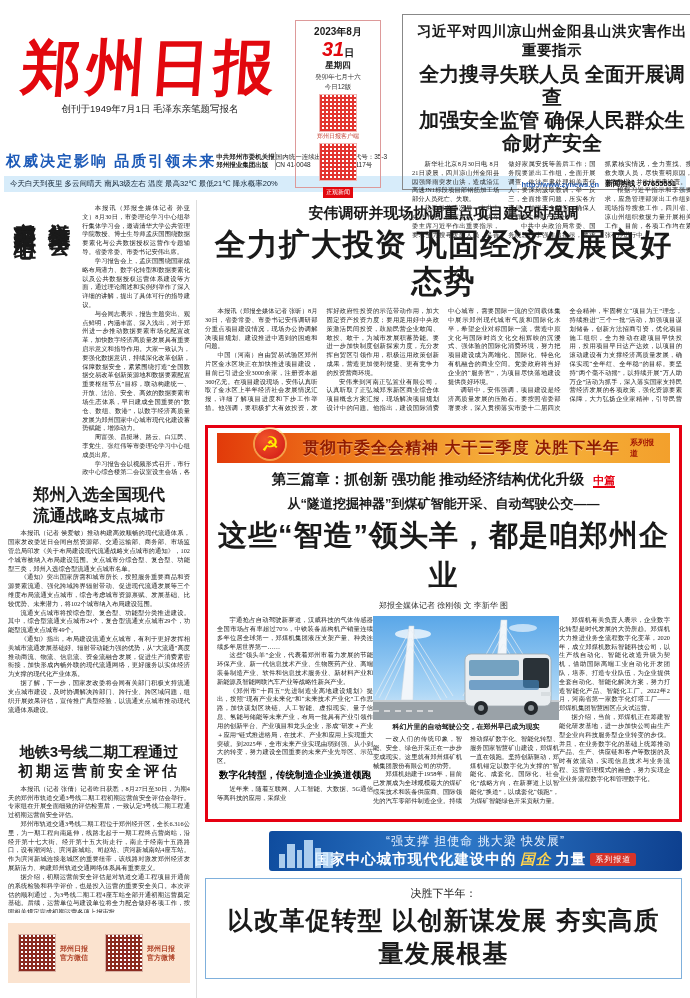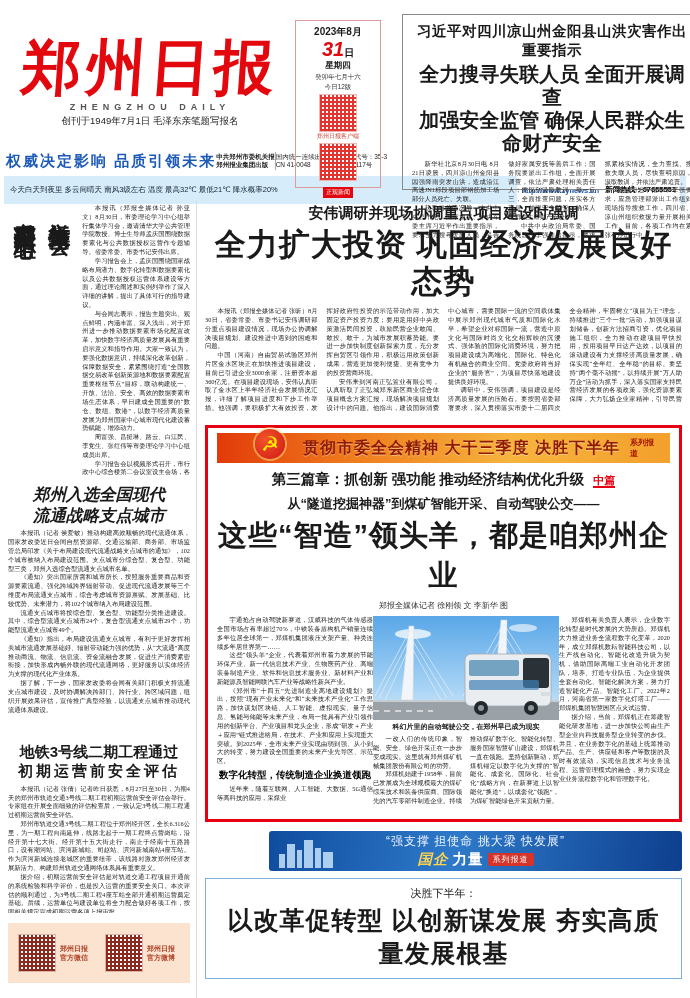--- a/index.html
+++ b/index.html
@@ -21,21 +21,21 @@
   .mast-founding { margin-top:3px; font-size:9.5px; color:#222; }
   .slogan-row {
     position:absolute; left:6px; top:148px; width:560px; height:26px;
     display:flex; align-items:center; gap:0;
   }
   .slogan { color:#1e5bb8; font-weight:bold; font-size:15px; letter-spacing:2px; white-space:nowrap; }
   .pub-block { font-size:6.5px; line-height:1.3; color:#222; font-weight:bold; white-space:nowrap; }
   .pub-block.light { font-weight:normal; }
   .vdiv { width:1px; height:18px; background:#aaa; }
   .weather-strip {
-    position:absolute; left:4px; right:4px; top:176px; height:28px;
+    position:absolute; left:4px; right:4px; top:176px; height:16px;
     background:#d7ecfa; display:flex; align-items:center; justify-content:space-between;
     padding:0 6px; font-size:7.5px; color:#123;
   }
   .weather-right { display:flex; gap:6px; align-items:center; background:#fff; padding:0 4px; height:100%; }
   .site-url { color:#1e5bb8; font-weight:bold; }
   .hotline { font-weight:bold; color:#000; }
   
   .datebox {
     position:absolute; left:295px; top:20px; width:86px; height:168px;
     border:1px solid #dd9a9a; padding:4px 4px; text-align:center;
@@ -75,21 +75,21 @@
   #leftcol { width:197px; padding:4px 6px 0 8px; border-right:1px solid #ddd; }
   #maincol { flex:1; padding:2px 8px 0 8px; }
   
   .art1 { display:flex; gap:6px; height:272px; overflow:hidden; }
   .v-head { writing-mode:vertical-lr; text-orientation:upright; font-size:22px; font-weight:bold; line-height:1.55; height:266px; letter-spacing:2px; }
   .v-head span { display:block; }
   .art1 .body-text { flex:1; }
   
   .lh { text-align:center; font-weight:bold; line-height:1.25; margin:8px 0 4px; }
   .lh .l1,.lh .l2 { display:block; }
-  .art2 .lh { font-size:16.5px;font-style:italic; }
+  .art2 .lh { font-size:16.5px; }
   .art3 .lh { font-size:15px; }
   .art3 .lh .l2 { letter-spacing:3px; }
   .art2-body { height:206px; overflow:hidden; }
   .art3-body { height:128px; overflow:hidden; }
   .qr-panel { margin-top:10px; background:#fbe3cf; padding:12px 6px; display:flex; justify-content:center; gap:14px; }
   .qr-item { display:flex; align-items:center; gap:5px; }
   .qr-item .qr { margin:0; }
   .qr-item .lbl { width:32px; font-size:7px; font-weight:bold; color:#b0442a; line-height:1.3; }
   
   .aw-kicker { text-align:center; font-size:15px; font-weight:bold; margin-top:2px; }
@@ -137,21 +137,20 @@
   .bt-h1 { text-align:center; font-size:25px; font-weight:bold; margin-top:3px; letter-spacing:1px; }
 </style>
 </head>
 <body>
 
 <div id="page">
 
   <div id="header">
     <div class="mast-left">
       <div class="mast-title">郑州日报</div>
-      <div class="mast-en">ZHENGZHOU DAILY</div>
       <div class="mast-founding">创刊于1949年7月1日  毛泽东亲笔题写报名</div>
     </div>
 
     <div class="slogan-row">
       <span class="slogan">权威决定影响  品质引领未来</span>
       <span class="pub-block">
         <span>中共郑州市委机关报</span><br>
         <span>郑州报业集团出版</span>
       </span>
       <span class="vdiv"></span>
@@ -362,20 +361,21 @@
         <div class="skyline">
           <i style="width:6px;height:14px"></i>
             <i style="width:8px;height:24px"></i>
             <i style="width:5px;height:18px"></i>
             <i style="width:9px;height:28px"></i>
             <i style="width:6px;height:20px"></i>
             <i style="width:10px;height:16px"></i>
         </div>
         <div class="bb-l1">“强支撑 担使命 挑大梁 快发展”</div>
         <div class="bb-l2">
+          <span>国家中心城市现代化建设中的</span>
           <span class="bb-hi">国企</span>
           <span>力量</span>
           <span class="bb-tag">系列报道</span>
         </div>
       </div>
 
       <div class="bottom-box">
         <div class="bt-kicker">决胜下半年：</div>
         <h1 class="bt-h1">以改革促转型  以创新谋发展  夯实高质量发展根基</h1>
 

